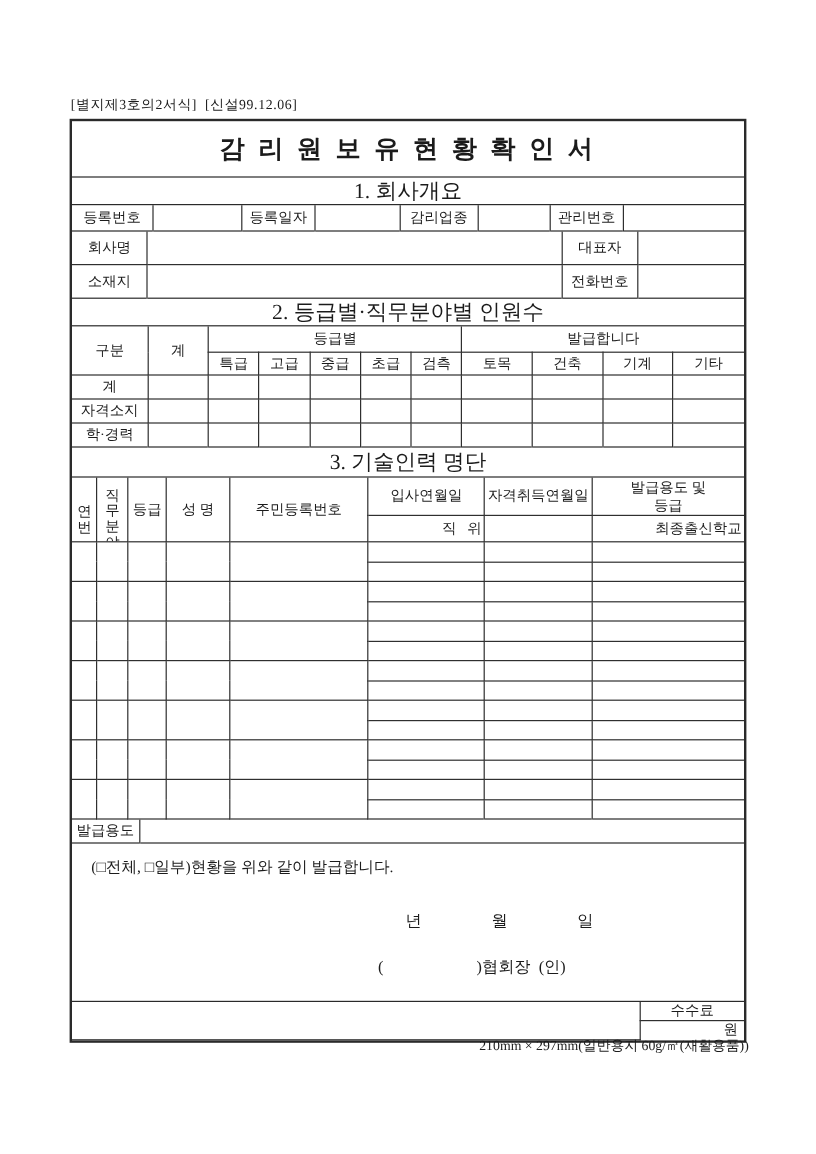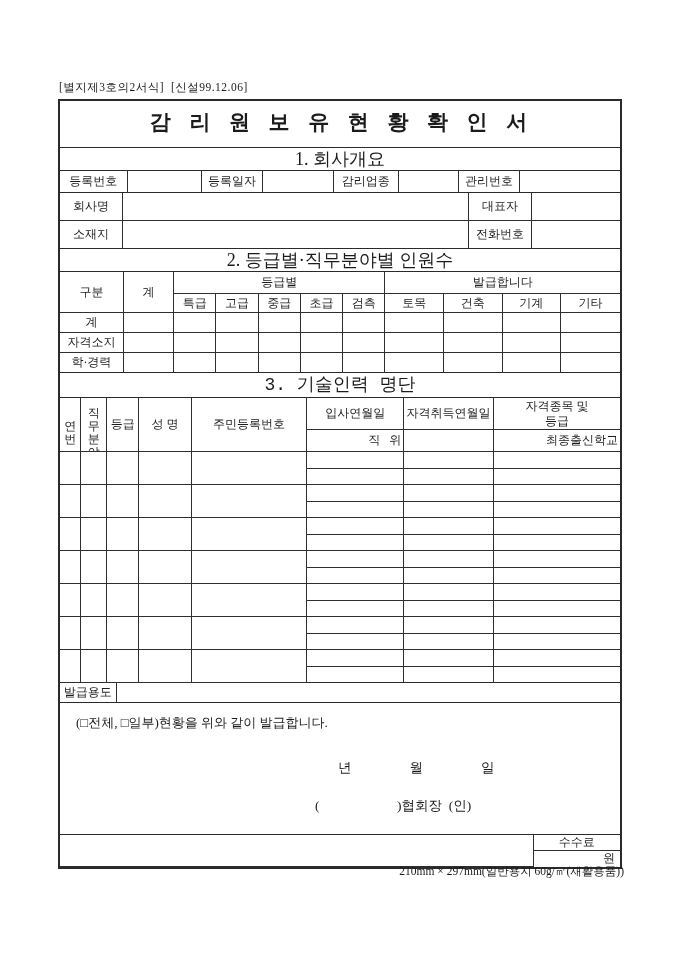--- a/index.html
+++ b/index.html
@@ -38,21 +38,21 @@
   .form-box > * { border-bottom: 1px solid #2a2a2a; }
   .form-box > *:last-child { border-bottom: none; }
 
   .title-row {
     height: 46px;
     line-height: 46px;
     text-align: center;
     font-size: 21px;
     font-weight: bold;
     letter-spacing: 3px;
-    font-family: Liberation Mono, monospace;
+    font-family: Liberation Serif, serif;
   }
   .sec-header {
     text-align: center;
     font-size: 18px;
     height: 22px;
     line-height: 22px;
   }
 
   table {
     width: 100%;
@@ -255,21 +255,21 @@
         <td></td>
             <td></td>
         <td></td>
             <td></td>
         <td></td>
             <td></td>
       </tr>
     </tbody>
       </table>
 
-    <div class="sec-header" style="height:24px;line-height:24px;font-family:Liberation Mono, monospace;">3. 기술인력 명단</div>
+    <div class="sec-header" style="height:24px;line-height:24px;">3. 기술인력 명단</div>
 
     <table class="t3">
       <colgroup>
         <col style="width:3.6%">
           <col style="width:4.7%">
           <col style="width:5.8%">
           <col style="width:9.3%">
         <col style="width:20.7%">
           <col style="width:17.3%">
           <col style="width:16%">
@@ -277,21 +277,21 @@
       </colgroup>
       <tbody>
           <tr class="h1">
         <td rowspan="2" class="vert">연번</td>
         <td rowspan="2" class="vert">직무분야</td>
         <td rowspan="2">등급</td>
         <td rowspan="2">성 명</td>
         <td rowspan="2">주민등록번호</td>
         <td>입사연월일</td>
         <td>자격취득연월일</td>
-        <td class="preline">자격종목 및
+        <td class="preline">발급용도 및
 등급</td>
       </tr>
       <tr class="h2">
         <td class="pre">직   위</td>
         <td></td>
         <td>최종출신학교</td>
       </tr>
 
       <tr class="r">
         <td rowspan="2"></td>

